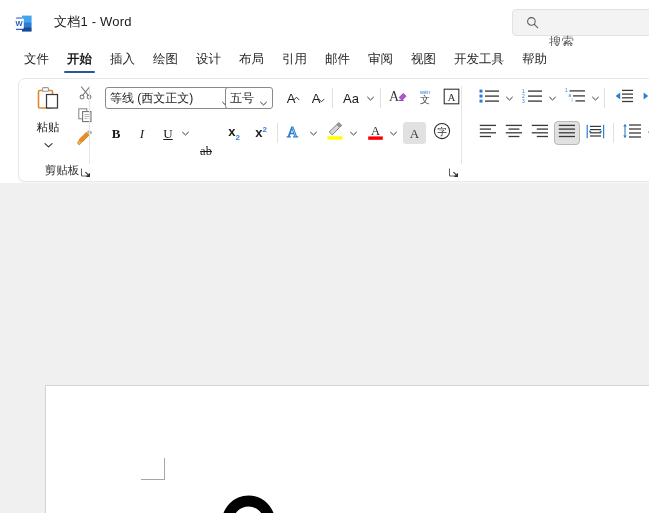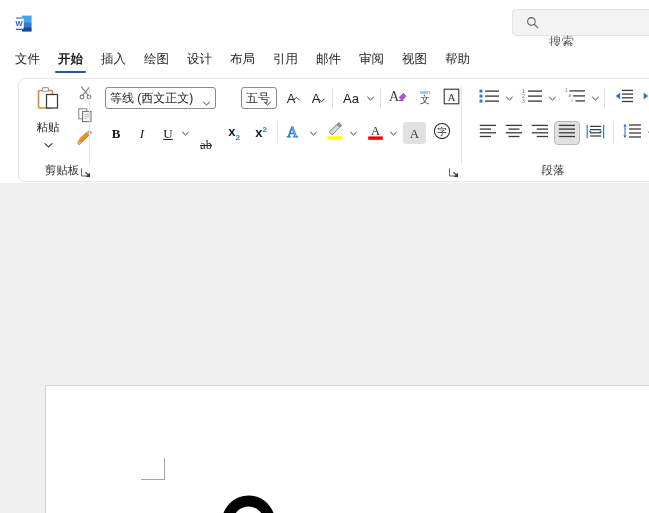--- a/index.html
+++ b/index.html
@@ -53,21 +53,21 @@
     color: #5a5a5a;
     margin-top: 40px;
   }
 
   
   .tabstrip {
     position: absolute; left: 0; top: 46px;
     width: 649px; height: 32px;
     background: #ffffff;
     display: flex; align-items: flex-start;
-    padding-left: 6px;
+    padding-left: 15px;
   }
   .tab {
     position: relative;
     font-size: 12.5px;
     color: #262626;
     padding: 5px 9px 0 9px;
     height: 30px;
     white-space: nowrap;
     cursor: default;
   }
@@ -157,22 +157,22 @@
   .combo .txt {
     font-size: 12px;
     color: #1b1b1b;
     white-space: nowrap;
     overflow: hidden;
   }
   .combo .cv {
     position: absolute; right: 4px;
     width: 9px; height: 9px;
   }
-  #font-name-combo { left: 8px; top: 9px; width: 111px; }
-  #font-size-combo { left: 144px; top: 9px; width: 36px; }
+  #font-name-combo { left: 8px; top: 9px; width: 130px; }
+  #font-size-combo { left: 128px; top: 9px; width: 48px; }
 
   .ficon {
     position: absolute;
     display: flex; align-items: center; justify-content: center;
     border-radius: 3px;
   }
   .ficon .lbl {
     font-size: 13px; color: #1b1b1b;
     line-height: 1;
   }
@@ -228,20 +228,21 @@
         <rect x="3" y="4.5" width="15" height="12.5" rx="0.6" fill="#2b5eb8"></rect>
         <rect x="9" y="2.6" width="9.6" height="7.2" fill="#41a5ee"></rect>
         <rect x="9" y="9.8" width="9.6" height="4.8" fill="#2b7cd3"></rect>
         <rect x="9" y="14.6" width="9.6" height="4.0" fill="#1b4a96"></rect>
         <rect x="1.6" y="5.4" width="9.2" height="10.4" rx="0.8" fill="#e8edf6"></rect>
         <rect x="2.1" y="5.9" width="8.2" height="9.4" rx="0.6" fill="#ffffff"></rect>
         <text x="6.2" y="13.3" font-size="7.6" font-family="'Liberation Sans',sans-serif" font-weight="bold" fill="#2b5eb8" text-anchor="middle">W</text>
       </svg>
     </div>
 
+    <div class="title-text">文档1  -  Word</div>
 
     <div class="searchbox">
       <span class="search-icon">
         <svg width="13" height="13" viewBox="0 0 13 13">
           <circle cx="5.4" cy="5.4" r="3.8" fill="none" stroke="#5a5a5a" stroke-width="1.05"></circle>
           <line x1="8.3" y1="8.3" x2="11.8" y2="11.8" stroke="#5a5a5a" stroke-width="1.05" stroke-linecap="round"></line>
         </svg>
       </span>
       <span class="search-placeholder">搜索</span>
     </div>
@@ -251,20 +252,21 @@
     <div class="tab">文件</div>
     <div class="tab active">开始</div>
     <div class="tab">插入</div>
     <div class="tab">绘图</div>
     <div class="tab">设计</div>
     <div class="tab">布局</div>
     <div class="tab">引用</div>
     <div class="tab">邮件</div>
     <div class="tab">审阅</div>
     <div class="tab">视图</div>
+    <div class="tab">开发工具</div>
     <div class="tab">帮助</div>
   </div>
 
   <div class="ribbon">
     <div class="ribbon-card"></div>
 
     <div class="group" id="grp-clipboard">
 
       <div class="paste-btn">
         <span class="paste-icon">
@@ -416,21 +418,21 @@
 
       <div class="ficon" style="left:60px; top:44px; width:22px; height:22px;">
         <span class="lbl" style="text-decoration:underline; font-family:'Liberation Serif',serif;">U</span>
       </div>
       <div class="caret-btn" style="left:82px; top:45px;">
         <svg width="9" height="9" viewBox="0 0 9 9">
           <path d="M1.6 3.2 L4.5 6 L7.4 3.2" fill="none" stroke="#333" stroke-width="1" stroke-linecap="round" stroke-linejoin="round"></path>
         </svg>
       </div>
 
-      <div class="ficon" style="left:97px; top:56px; width:24px; height:22px;">
+      <div class="ficon" style="left:97px; top:62px; width:24px; height:22px;">
         <span class="lbl" style="text-decoration:line-through; font-family:'Liberation Serif',serif; font-size:12.5px;">ab</span>
       </div>
 
       <div class="ficon" style="left:125px; top:44px; width:24px; height:22px;">
         <span class="lbl" style="font-weight:bold;">
           <span>x</span><sub style="font-size:8px; color:#2b7cd3;">2</sub>
         </span>
       </div>
 
       <div class="ficon" style="left:152px; top:44px; width:24px; height:22px;">
@@ -663,21 +665,20 @@
             <path d="M1.2 12.4 L3 15 L4.8 12.4 Z" fill="#2b7cd3"></path>
           </svg>
         </span>
       </div>
       <div class="caret-btn" style="left:177px; top:45px;">
         <svg width="9" height="9" viewBox="0 0 9 9">
           <path d="M1.6 3.2 L4.5 6 L7.4 3.2" fill="none" stroke="#333" stroke-width="1" stroke-linecap="round" stroke-linejoin="round"></path>
         </svg>
       </div>
 
-      <div class="group-label" style="width:150px; left:10px;">段落</div>
 
     </div>
   </div>
 
   <div class="ribbon-bottom-rule"></div>
 
   <div class="doc-bg">
     <div class="page">
 
       <div class="margin-corner"></div>

